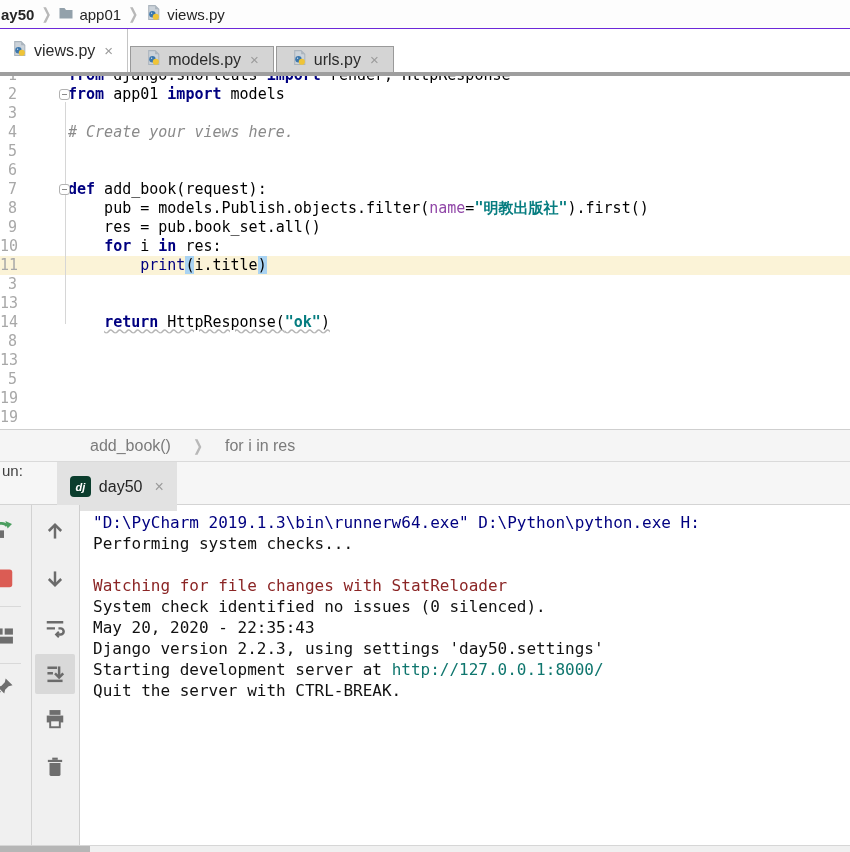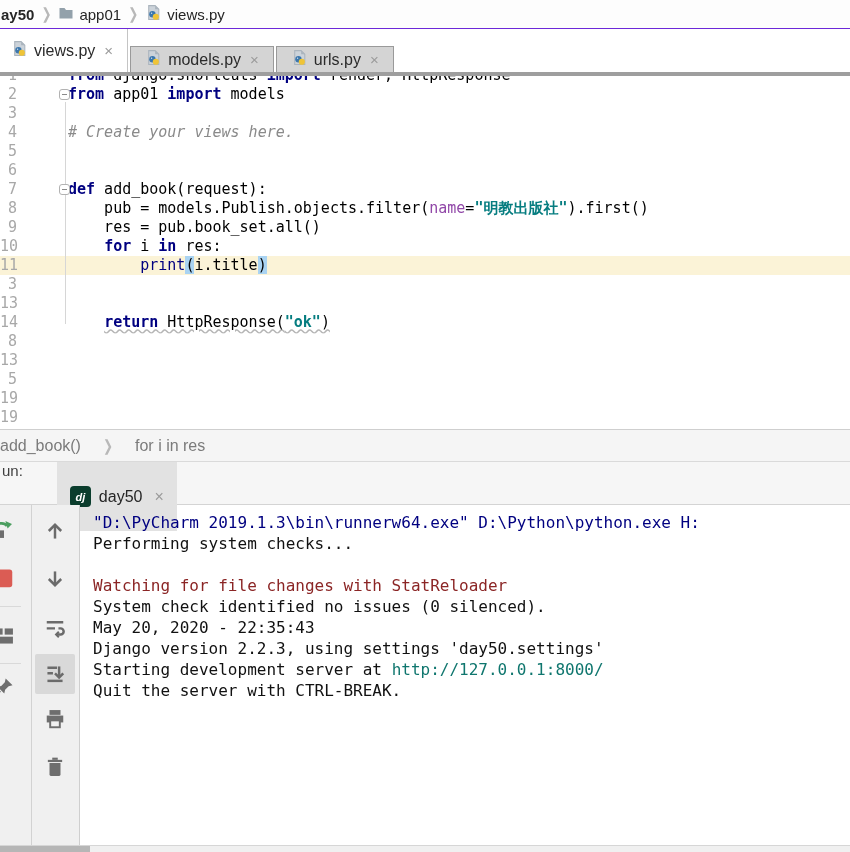--- a/index.html
+++ b/index.html
@@ -26,26 +26,26 @@
   .code{position:absolute;top:-10px;left:68px;white-space:pre;color:#000}
   .code .line{height:19px}
   .tk-kw{color:#000080;font-weight:bold}
   .tk-kwn{color:#000080}
   .tk-str{color:#067d80;font-weight:bold}
   .tk-com{color:#8a8a8a;font-style:italic}
   .tk-param{color:#9148a8}
   .tk-phl{background:#a9d3f2}
   .tk-sq{text-decoration:underline;text-decoration-style:wavy;text-decoration-color:#b5b5b5}
   
-  .breadcrumb2{height:31px;border-top:1px solid #cfcfcf;background:#f5f5f5;display:flex;align-items:center;font-size:16px;color:#7b7b7b;}
+  .breadcrumb2{height:31px;border-top:1px solid #cfcfcf;background:#f5f5f5;display:flex;align-items:center;font-size:16px;color:#7b7b7b;padding-left:90px}
   .breadcrumb2 .nav-sep{margin:0 22px}
   
   .runheader{height:42px;background:#f6f6f6;border-top:1px solid #dadada;border-bottom:1px solid #d4d4d4;display:flex;font-size:15px;color:#3f3f3f}
   .runlabel{margin:0 0 11px 2px}
-  .runtab{margin-left:34px;background:#e2e2e2;height:49px;display:flex;align-items:center;gap:8px;padding:10px 13px;font-size:16px;color:#262626}
+  .runtab{margin-left:34px;background:#e2e2e2;height:49px;display:flex;align-items:center;gap:8px;padding:0 13px;font-size:16px;color:#262626}
   .dj-icon{width:21px;height:21px;background:#0b3d2d;border-radius:4px;color:#fff;font-weight:bold;font-style:italic;font-size:11px;display:flex;align-items:center;justify-content:center}
   .runtab .close{color:#9b9b9b;font-size:16px;margin-left:4px}
   
   .consolewrap{display:flex;height:340px;background:#fff}
   .col1{width:31px;background:#f0f0f0;border-right:1px solid #d2d2d2;position:relative;overflow:hidden;flex:none}
   .col2{width:47px;background:#f0f0f0;border-right:1px solid #cfcfcf;position:relative;flex:none}
   .tbtn{position:absolute;width:24px;height:24px;display:flex;align-items:center;justify-content:center}
   .tbtn.sel{background:#d9d9d9;width:40px;height:40px;border-radius:2px}
   .hsep{position:absolute;left:0;width:21px;height:1px;background:#d9d9d9}
   .console{flex:1;font-family:"DejaVu Sans Mono",monospace;font-size:16px;line-height:21px;padding:7px 0 0 13px;white-space:pre;color:#111;overflow:hidden}

